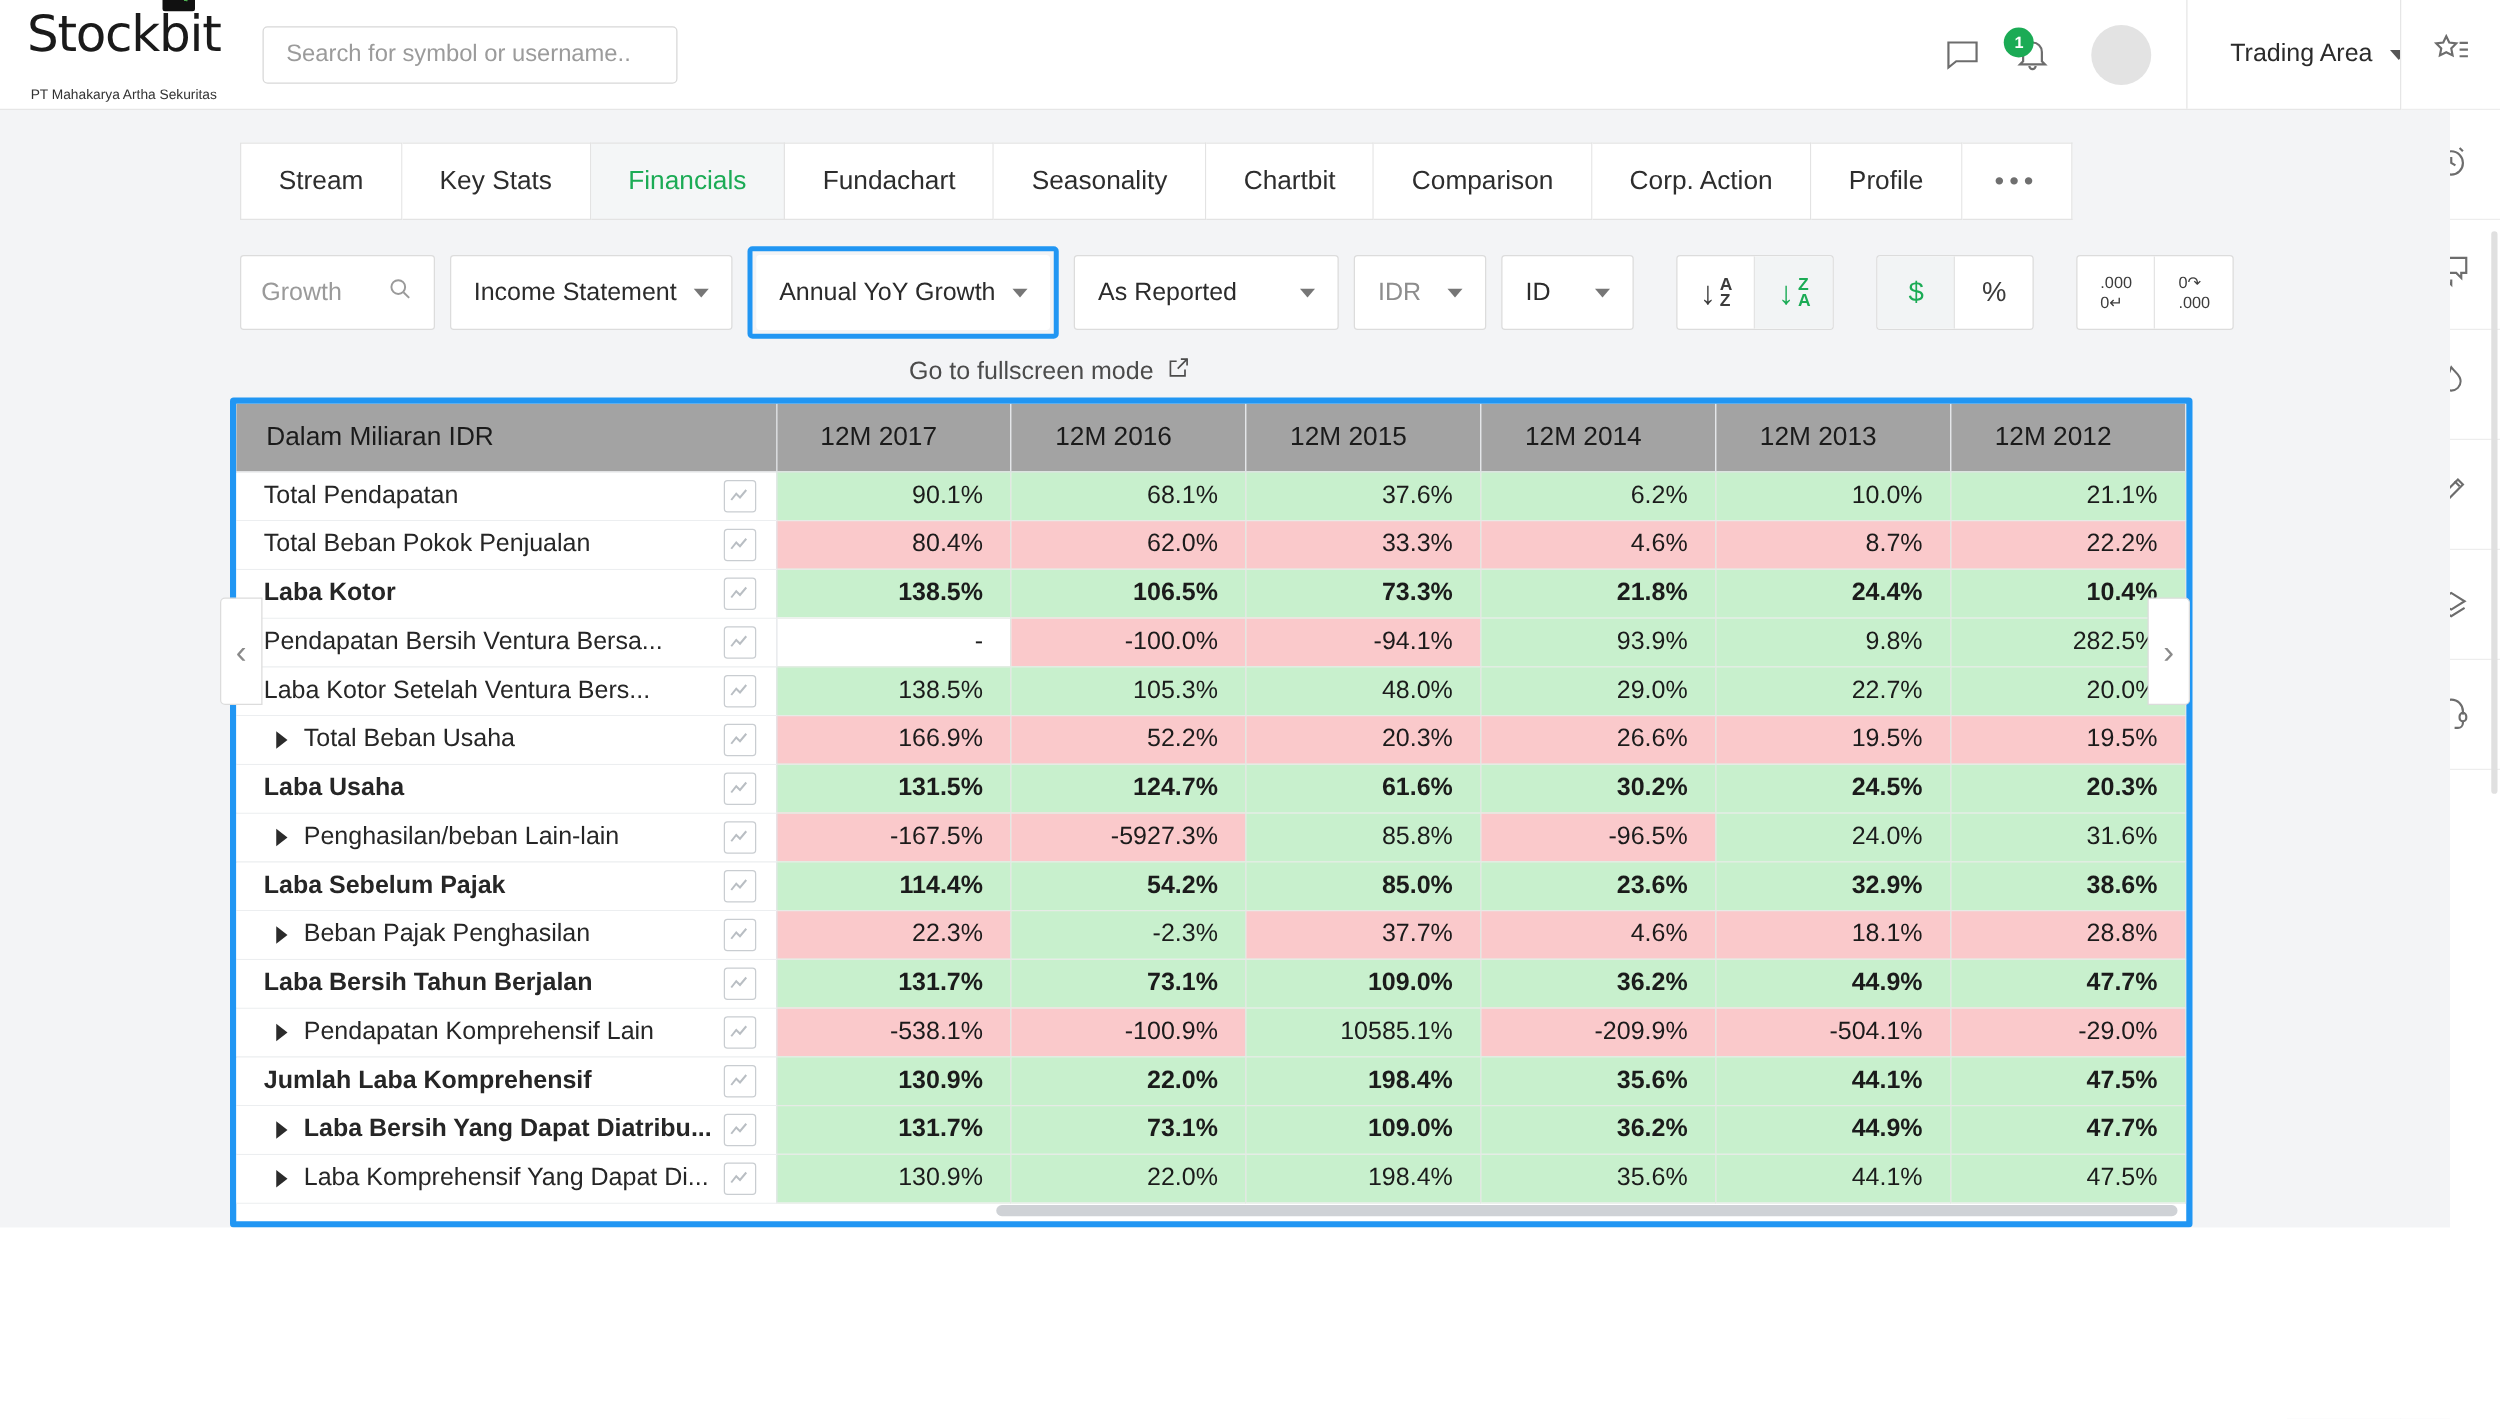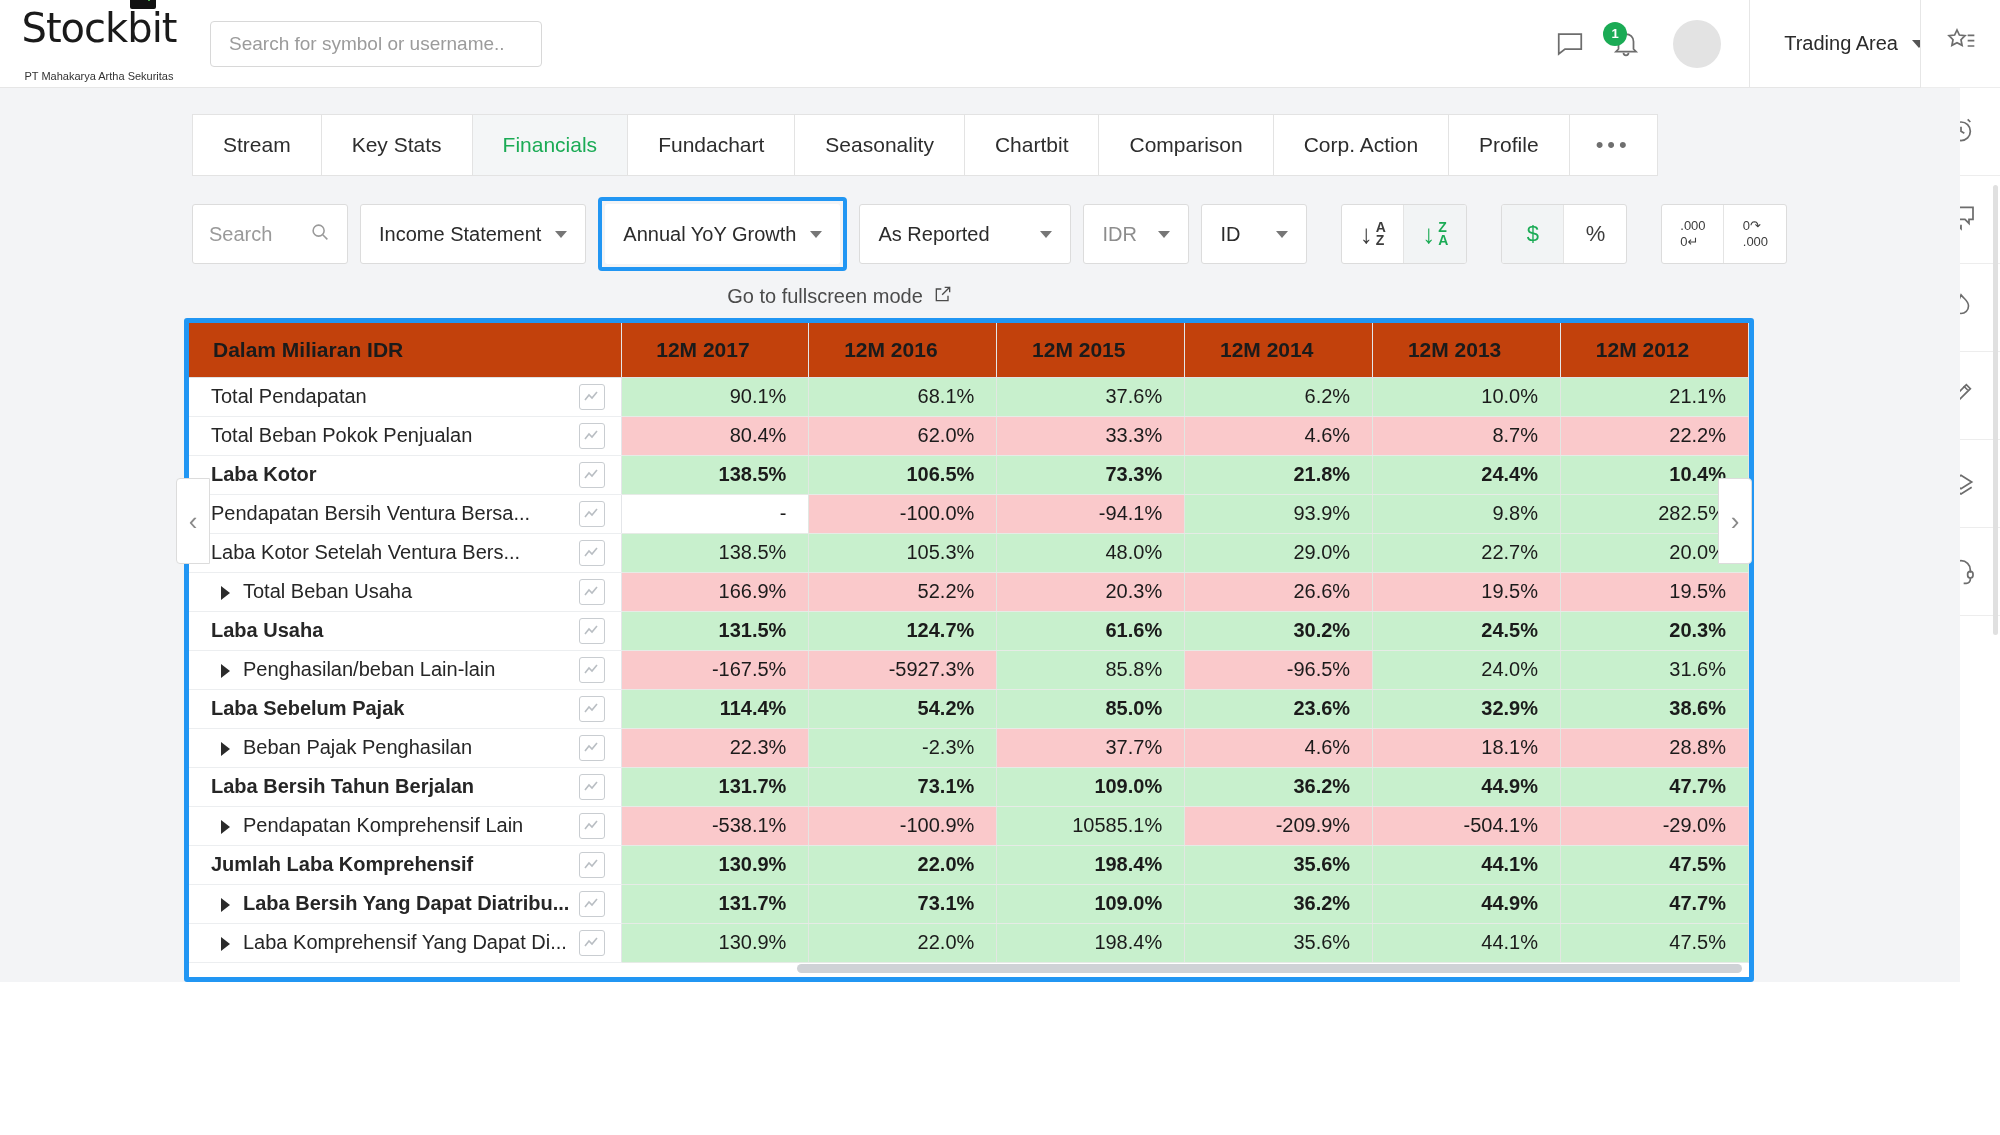--- a/index.html
+++ b/index.html
@@ -110,21 +110,21 @@
   }
 
   
   .table-outer {
     position:absolute; left:184px; top:318px; width:1570px; height:664px;
     border:5px solid #2196f3; border-radius:3px; background:#fff; overflow:hidden;
   }
   table { border-collapse:collapse; width:100%; table-layout:fixed; }
   th, td { height:39px; }
   thead th {
-    background:#c2410c; font-size:21px; color:#1b1b1b; font-weight:bold;
+    background:#a3a3a3; font-size:21px; color:#1b1b1b; font-weight:normal;
     border-bottom:1px solid #dfe1e4; border-right:1px solid #e4e6e9; height:54px;
   }
   th.lbl { text-align:left; padding-left:24px; width:432px; }
   th.yr { text-align:center; padding-right:24px; }
   tbody td.lbl {
     text-align:left; padding-left:22px; font-size:20px; color:#262626;
     border-bottom:1px solid #eceef0; border-right:1px solid #e4e6e9;
     background:#fff; position:relative; white-space:nowrap; overflow:hidden;
   }
   tbody td.lbl.bold { font-weight:bold; }
@@ -274,21 +274,21 @@
       <div class="tab">Seasonality</div>
       <div class="tab">Chartbit</div>
       <div class="tab">Comparison</div>
       <div class="tab">Corp. Action</div>
       <div class="tab">Profile</div>
       <div class="tab dots">•••</div>
     </div>
 
     <div class="toolbar">
       <div class="ctl symbol">
-        <span>Search</span>
+        <span>Growth</span>
         <span>
           <svg width="22" height="22" viewBox="0 0 24 24" fill="none" stroke="#9a9a9a" stroke-width="1.7">
             <circle cx="10.5" cy="10.5" r="6"></circle>
               <path d="M15 15l5 5"></path>
           </svg>
         </span>
       </div>
 
       <div class="ctl">
         <span>Income Statement</span>

